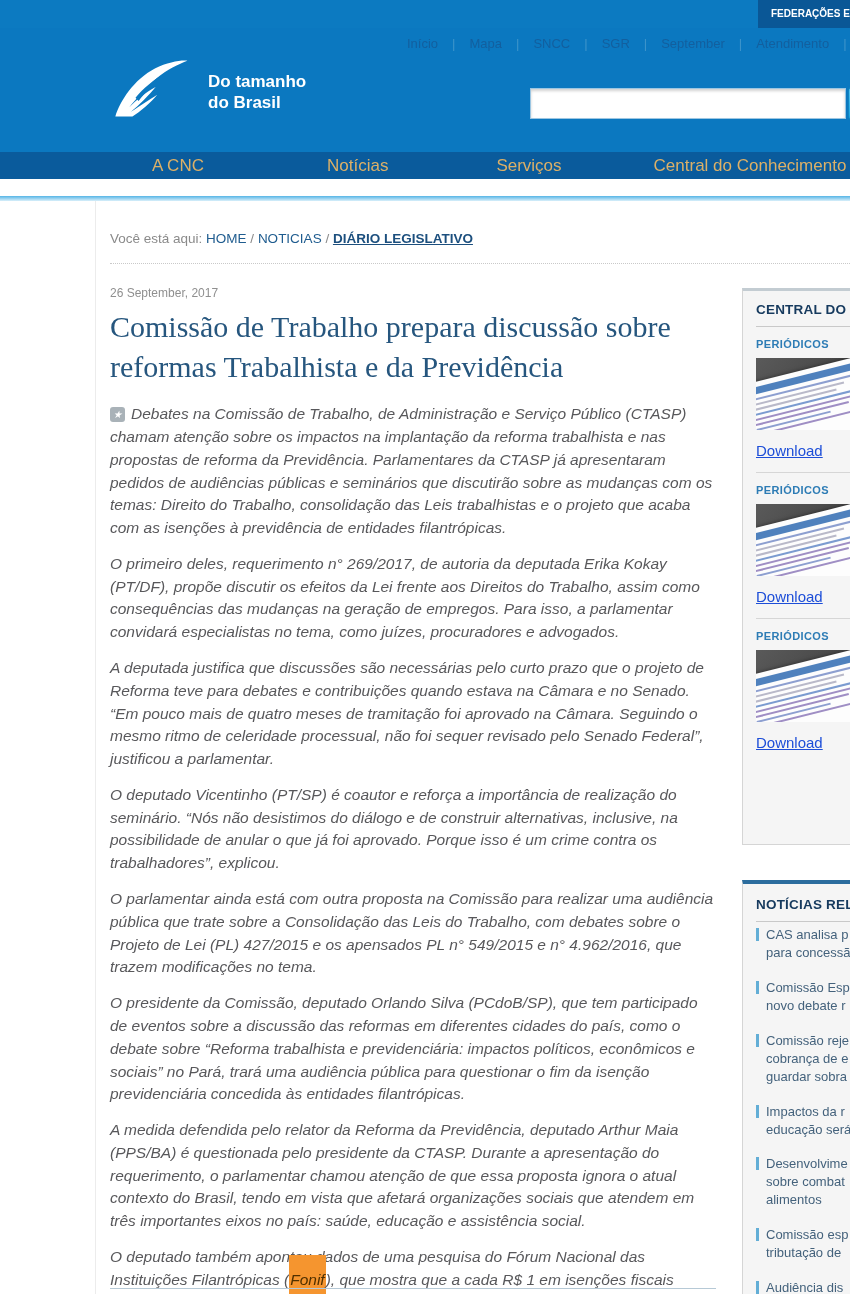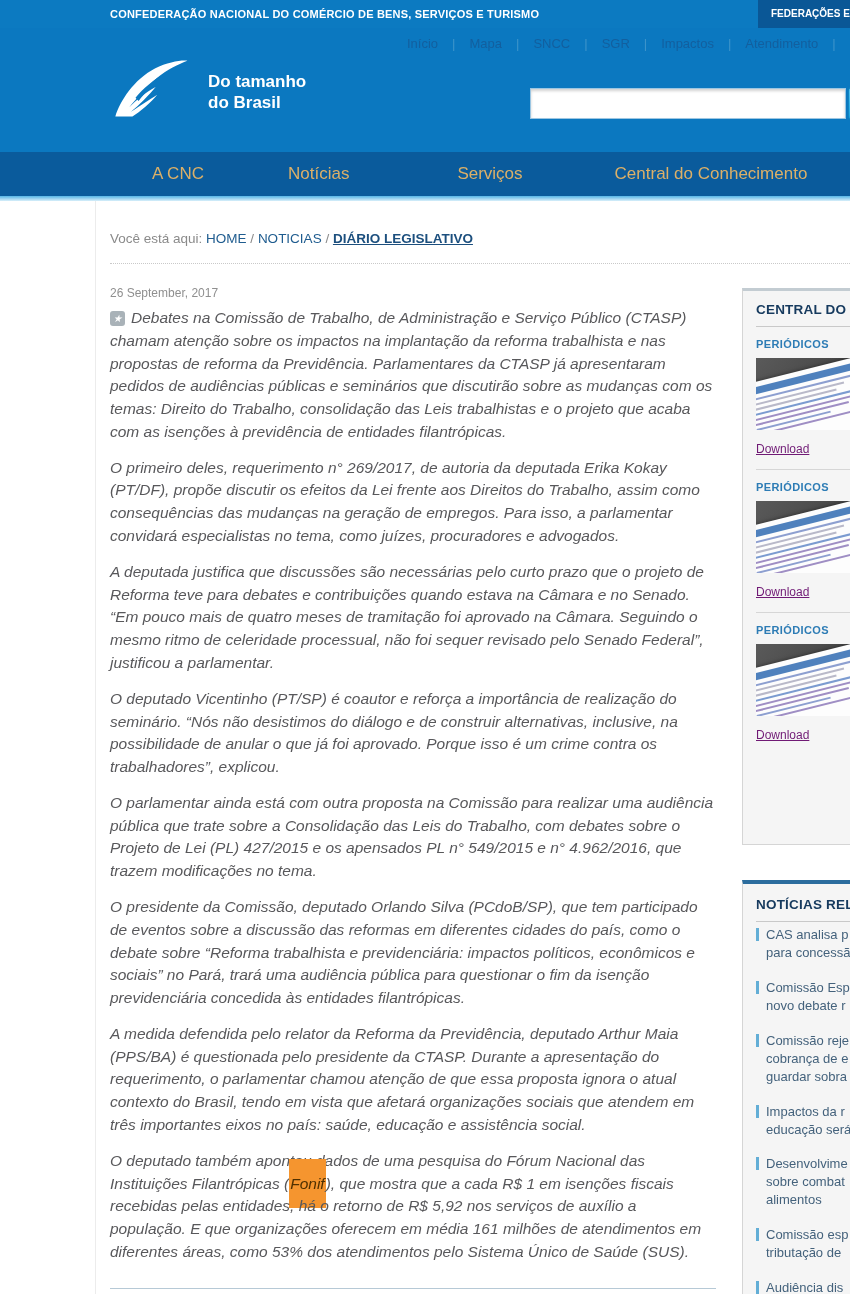--- a/index.html
+++ b/index.html
@@ -18,23 +18,23 @@
   .hnav a { color:#135f9e; text-decoration:none; padding:0 14px; cursor:pointer; }
   .hnav .sep { color:#3d95ca; }
   .logo-wrap { position:absolute; left:112px; top:28px; display:flex; align-items:center; }
   .feather { width:78px; height:62px; margin-right:2px; }
   .cnc-text { color:#fff; font-size:62px; font-weight:bold; letter-spacing:-4px; line-height:60px; font-family:"Liberation Sans", sans-serif; }
   .tagline { margin-left:16px; margin-top:10px; color:#fff; font-size:17px; font-weight:bold; line-height:1.25; }
   .search-box { position:absolute; left:530px; top:60px; width:316px; height:31px; background:#fff; border:1px solid #9cc6e2; box-shadow:inset 0 2px 3px rgba(0,0,0,.18); }
   .search-btn { position:absolute; left:848px; top:58px; width:34px; height:35px; border-radius:5px; background:linear-gradient(#55c2f0,#18a0dd); border:1px solid #0f85c2; }
 
   
-  .main-nav { position:absolute; left:0; top:152px; width:850px; height:44px; background:#0a5b9c; display:flex; align-items:center; padding-left:152px; }
+  .main-nav { position:absolute; left:0; top:152px; width:850px; height:27px; background:#0a5b9c; display:flex; align-items:center; padding-left:152px; }
   .main-nav a { color:#dcb068; font-size:17px; text-decoration:none; cursor:pointer; white-space:nowrap; }
-  .main-nav a.n1 { margin-right:84px; } .main-nav a.n2 { margin-right:96px; } .main-nav a.n3 { margin-right:92px;margin-left:12px; }
+  .main-nav a.n1 { margin-right:84px; } .main-nav a.n2 { margin-right:96px;margin-left:39px; } .main-nav a.n3 { margin-right:92px;margin-left:12px; }
   .nav-underline { position:absolute; left:0; top:196px; width:850px; height:5px; background:linear-gradient(to bottom,#55b5e6,#d9effa); }
 
   
   .breadcrumb { position:absolute; left:110px; top:231px; font-size:13.5px; color:#8a8a8a; white-space:nowrap; }
   .breadcrumb a { color:#1f5c8f; text-decoration:none; cursor:pointer; }
   .breadcrumb .cur { color:#1c4f7e; font-weight:bold; text-decoration:underline; }
   .crumb-rule { position:absolute; left:110px; top:263px; width:740px; border-top:1px dotted #c9c9c9; }
   .content-left-rule { position:absolute; left:95px; top:201px; height:1093px; border-left:1px solid #ececec; }
 
   
@@ -50,49 +50,48 @@
   .side1 { position:absolute; left:742px; top:288px; width:200px; height:557px; background:#f5f5f5; border:1px solid #d5d5d5; border-top:3px solid #c3ccd2; padding:11px 13px; }
   .side-title { font-size:13.5px; font-weight:bold; color:#163a5e; letter-spacing:.2px; white-space:nowrap; }
   .side-hr { border-top:1px solid #c9c9c9; margin:9px 0 4px 0; }
   .per-label { font-size:11px; font-weight:bold; color:#2d7cb5; letter-spacing:.4px; margin:11px 0 8px 0; }
   .thumb { width:97px; height:72px; background:linear-gradient(135deg,#5a5a5a,#383838); overflow:hidden; position:relative; }
   .doc { position:absolute; left:-10px; top:12px; width:125px; height:84px; background:#fdfdfd; transform:rotate(-14deg); box-shadow:0 0 4px rgba(0,0,0,.5); padding:5px 8px 0 8px; }
   .doc .band { height:7px; background:#4f81bd; margin-bottom:4px; }
   .doc .ln { height:2px; margin-bottom:3px; }
   .c1{background:#8d9fd0;} .c2{background:#b9b9c9;} .c3{background:#9f8ec4;} .c4{background:#7b9bd0;}
   .w95{width:95%;} .w80{width:80%;} .w88{width:88%;} .w70{width:70%;} .w92{width:92%;}
-  .dl-link { display:inline-block; font-size:12px; color:#701a75; text-decoration:underline; margin:12px 0 13px 0; cursor:pointer;text-align:right; }
+  .dl-link { display:inline-block; font-size:15px; color:#1d4ed8; text-decoration:underline; margin:12px 0 13px 0; cursor:pointer;text-align:right; }
   .per-sep { border-top:1px solid #d6d6d6; }
 
   .side2 { position:absolute; left:742px; top:880px; width:200px; height:600px; background:#f5f5f5; border:1px solid #d5d5d5; border-top:4px solid #2c6d9e; padding:13px 13px; }
   .rel-item { display:flex; margin-bottom:17px; }
   .rel-tick { flex:0 0 3px; height:13px; background:#63aed6; margin:2px 7px 0 0; }
   .rel-text { font-size:13px; color:#44627c; line-height:1.38; white-space:pre-line; cursor:pointer; }
 </style>
 </head>
 <body>
 
 <div class="top-strip">
-  <div class="org-name">CONFEDERAÇÃO NACIONAL DO COMÉRCIO DE BENS, SERVIÇOS E TURISMO</div>
   <div class="fed-block">
     <span>FEDERAÇÕES E S</span>
   </div>
 </div>
 
 <div class="header">
   <div class="hnav">
     <a>Início</a>
       <span class="sep">|</span>
     <a>Mapa</a>
       <span class="sep">|</span>
     <a>SNCC</a>
       <span class="sep">|</span>
     <a>SGR</a>
       <span class="sep">|</span>
-    <a>Impactos</a>
+    <a>September</a>
       <span class="sep">|</span>
     <a>Atendimento</a>
       <span class="sep">|</span>
     <a>Sal</a>
   </div>
   <div class="logo-wrap">
     <svg class="feather" viewBox="0 0 100 80">
       <path fill="#ffffff" d="M4,78 C10,58 28,30 55,16 C72,8 88,5 97,6 C86,10 70,18 58,28 C44,40 30,56 22,66 C30,58 44,46 56,40 C48,50 34,64 24,72 C34,66 48,56 58,50 C50,60 36,72 26,78 Z"></path>
       <path fill="#0b78c0" d="M30,54 C40,42 54,30 66,24 C56,34 42,48 34,58 Z"></path>
     </svg>
@@ -119,20 +118,21 @@
   <a>HOME</a>
   <span> / </span>
   <a>NOTICIAS</a>
   <span> / </span>
   <a class="cur">DIÁRIO LEGISLATIVO</a>
 </div>
 <div class="crumb-rule"></div>
 
 <div class="article">
   <div class="a-date">26 September, 2017</div>
+  <h1 class="a-title">Comissão de Trabalho prepara discussão sobre reformas Trabalhista e da Previdência</h1>
   <p><span class="star-ico">★</span><span>Debates na Comissão de Trabalho, de Administração e Serviço Público (CTASP) chamam atenção sobre os impactos na implantação da reforma trabalhista e nas propostas de reforma da Previdência. Parlamentares da CTASP já apresentaram pedidos de audiências públicas e seminários que discutirão sobre as mudanças com os temas: Direito do Trabalho, consolidação das Leis trabalhistas e o projeto que acaba com as isenções à previdência de entidades filantrópicas.</span></p>
   <p>O primeiro deles, requerimento n° 269/2017, de autoria da deputada Erika Kokay (PT/DF), propõe discutir os efeitos da Lei frente aos Direitos do Trabalho, assim como consequências das mudanças na geração de empregos. Para isso, a parlamentar convidará especialistas no tema, como juízes, procuradores e advogados.</p>
   <p>A deputada justifica que discussões são necessárias pelo curto prazo que o projeto de Reforma teve para debates e contribuições quando estava na Câmara e no Senado. “Em pouco mais de quatro meses de tramitação foi aprovado na Câmara. Seguindo o mesmo ritmo de celeridade processual, não foi sequer revisado pelo Senado Federal”, justificou a parlamentar.</p>
   <p>O deputado Vicentinho (PT/SP) é coautor e reforça a importância de realização do seminário. “Nós não desistimos do diálogo e de construir alternativas, inclusive, na possibilidade de anular o que já foi aprovado. Porque isso é um crime contra os trabalhadores”, explicou.</p>
   <p>O parlamentar ainda está com outra proposta na Comissão para realizar uma audiência pública que trate sobre a Consolidação das Leis do Trabalho, com debates sobre o Projeto de Lei (PL) 427/2015 e os apensados PL n° 549/2015 e n° 4.962/2016, que trazem modificações no tema.</p>
   <p>O presidente da Comissão, deputado Orlando Silva (PCdoB/SP), que tem participado de eventos sobre a discussão das reformas em diferentes cidades do país, como o debate sobre “Reforma trabalhista e previdenciária: impactos políticos, econômicos e sociais” no Pará, trará uma audiência pública para questionar o fim da isenção previdenciária concedida às entidades filantrópicas.</p>
   <p>A medida defendida pelo relator da Reforma da Previdência, deputado Arthur Maia (PPS/BA) é questionada pelo presidente da CTASP. Durante a apresentação do requerimento, o parlamentar chamou atenção de que essa proposta ignora o atual contexto do Brasil, tendo em vista que afetará organizações sociais que atendem em três importantes eixos no país: saúde, educação e assistência social.</p>
   <p>
     <span>O deputado também apontou dados de uma pesquisa do Fórum Nacional das Instituições Filantrópicas (</span><span class="hl">Fonif</span><span>), que mostra que a cada R$ 1 em isenções fiscais recebidas pelas entidades, há o retorno de R$ 5,92 nos serviços de auxílio a população. E que organizações oferecem em média 161 milhões de atendimentos em diferentes áreas, como 53% dos atendimentos pelo Sistema Único de Saúde (SUS).</span>
   </p>

